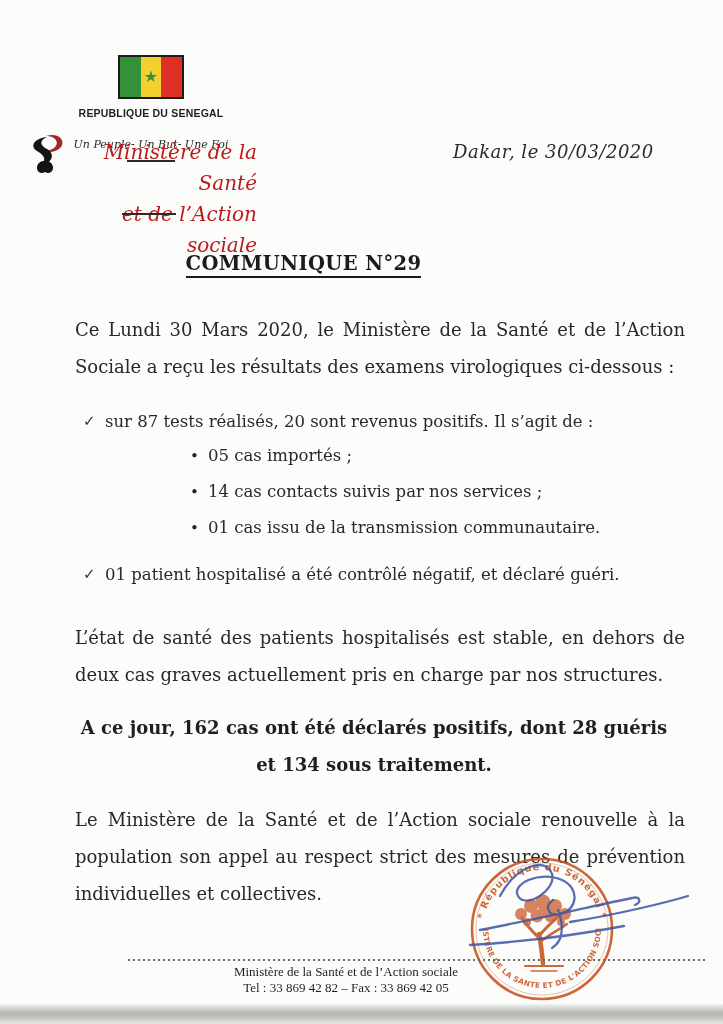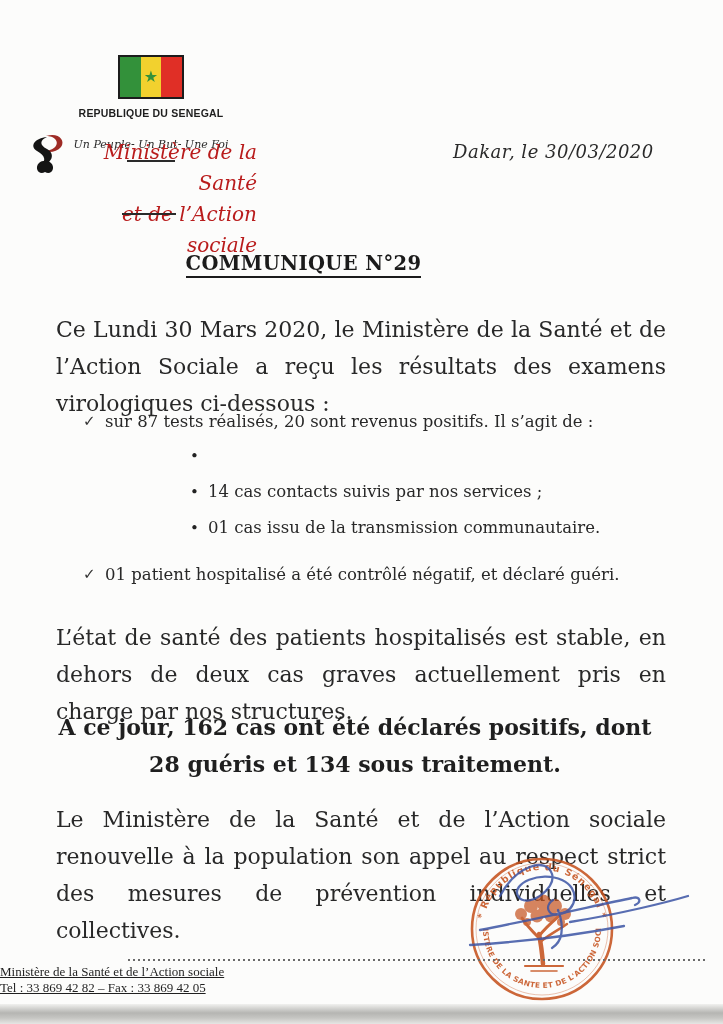--- a/index.html
+++ b/index.html
@@ -24,21 +24,21 @@
   .ministry-logo{position:absolute;left:26px;top:131px;}
   .ministry{position:absolute;left:52px;top:137px;width:205px;text-align:right;font-size:20px;line-height:31px;color:#b91c1c;}
   .rule-min{position:absolute;left:122px;top:213px;width:54px;}
 
   .date{position:absolute;left:453px;top:141px;font-size:18px;color:#2a2a2a;letter-spacing:.5px;}
 
   .title{position:absolute;left:0;top:252px;width:607px;text-align:center;}
   .title span{font-weight:bold;font-size:19.5px;letter-spacing:.4px;border-bottom:2.5px solid #1b1b1b;padding-bottom:1px;color:#1b1b1b;}
 
   
-  .para{position:absolute;left:56px;width:610px;font-size:22px;line-height:37px;text-align:justify;color:#282828;}
+  .para{position:absolute;left:75px;width:610px;font-size:18px;line-height:37px;text-align:justify;color:#282828;}
   .para.ragged{text-align:center;}
   #intro{top:311px;}
   #state{top:619px;}
   #total{top:709px;font-weight:bold;width:598px;color:#1f1f1f;}
   #appeal{top:801px;}
 
   .checkrow{position:absolute;left:60px;width:612px;display:flex;font-size:16.5px;line-height:37px;color:#282828;}
   #check1{top:403px;}
   #check2{top:556px;}
   .checkmark{flex:0 0 22px;margin-left:23px;font-family:"DejaVu Sans",sans-serif;font-size:15px;color:#333;}
@@ -47,21 +47,21 @@
   .bullet-row{display:flex;line-height:36px;font-size:16.5px;color:#282828;}
   .bdot{flex:0 0 18px;margin-left:130px;font-size:15px;color:#222;}
 
   
   .stamp{position:absolute;left:467px;top:854px;color:var(--stamp-orange,#c6531f);opacity:.88;}
   .stamp text{fill:currentColor;font-family:"DejaVu Sans",sans-serif;font-weight:bold;}
   .sig{position:absolute;left:452px;top:846px;color:var(--signature-blue,#3c55a5);opacity:.85;}
 
   
   .f-line{position:absolute;left:128px;top:959px;width:577px;height:2px;background:repeating-linear-gradient(90deg,#6a6a6a 0 2px,transparent 2px 5px);}
-  .footer{position:absolute;left:0;top:964px;width:692px;font-family:"Liberation Serif",serif;font-size:13px;line-height:15.5px;color:#1f1f1f;text-decoration:underline;}
+  .footer{position:absolute;left:0;top:964px;width:692px;text-align:center;font-family:"Liberation Serif",serif;font-size:13px;line-height:15.5px;color:#1f1f1f;}
   .band{position:absolute;left:0;top:1004px;width:723px;height:20px;background:linear-gradient(180deg,#f1f1ef,#b5b5b2 45%,#c6c6c3 70%,#e6e6e4);}
 </style>
 </head>
 <body>
 
 <div class="page">
 
   <div class="flag-wrap">
     <div class="flag">
       <div class="stripe g"></div>
@@ -95,20 +95,21 @@
   <div class="para" id="intro">Ce Lundi 30 Mars 2020, le Ministère de la Santé et de l’Action Sociale a reçu les résultats des examens virologiques ci-dessous :</div>
 
   <div class="checkrow" id="check1">
     <span class="checkmark">✓</span>
     <span>sur 87 tests réalisés, 20 sont revenus positifs. Il s’agit de :</span>
   </div>
 
   <div class="bullet-list">
     <div class="bullet-row">
       <span class="bdot">•</span>
+      <span>05 cas importés ;</span>
     </div>
     <div class="bullet-row">
       <span class="bdot">•</span>
       <span>14 cas contacts suivis par nos services ;</span>
     </div>
     <div class="bullet-row">
       <span class="bdot">•</span>
       <span>01 cas issu de la transmission communautaire.</span>
     </div>
   </div>

